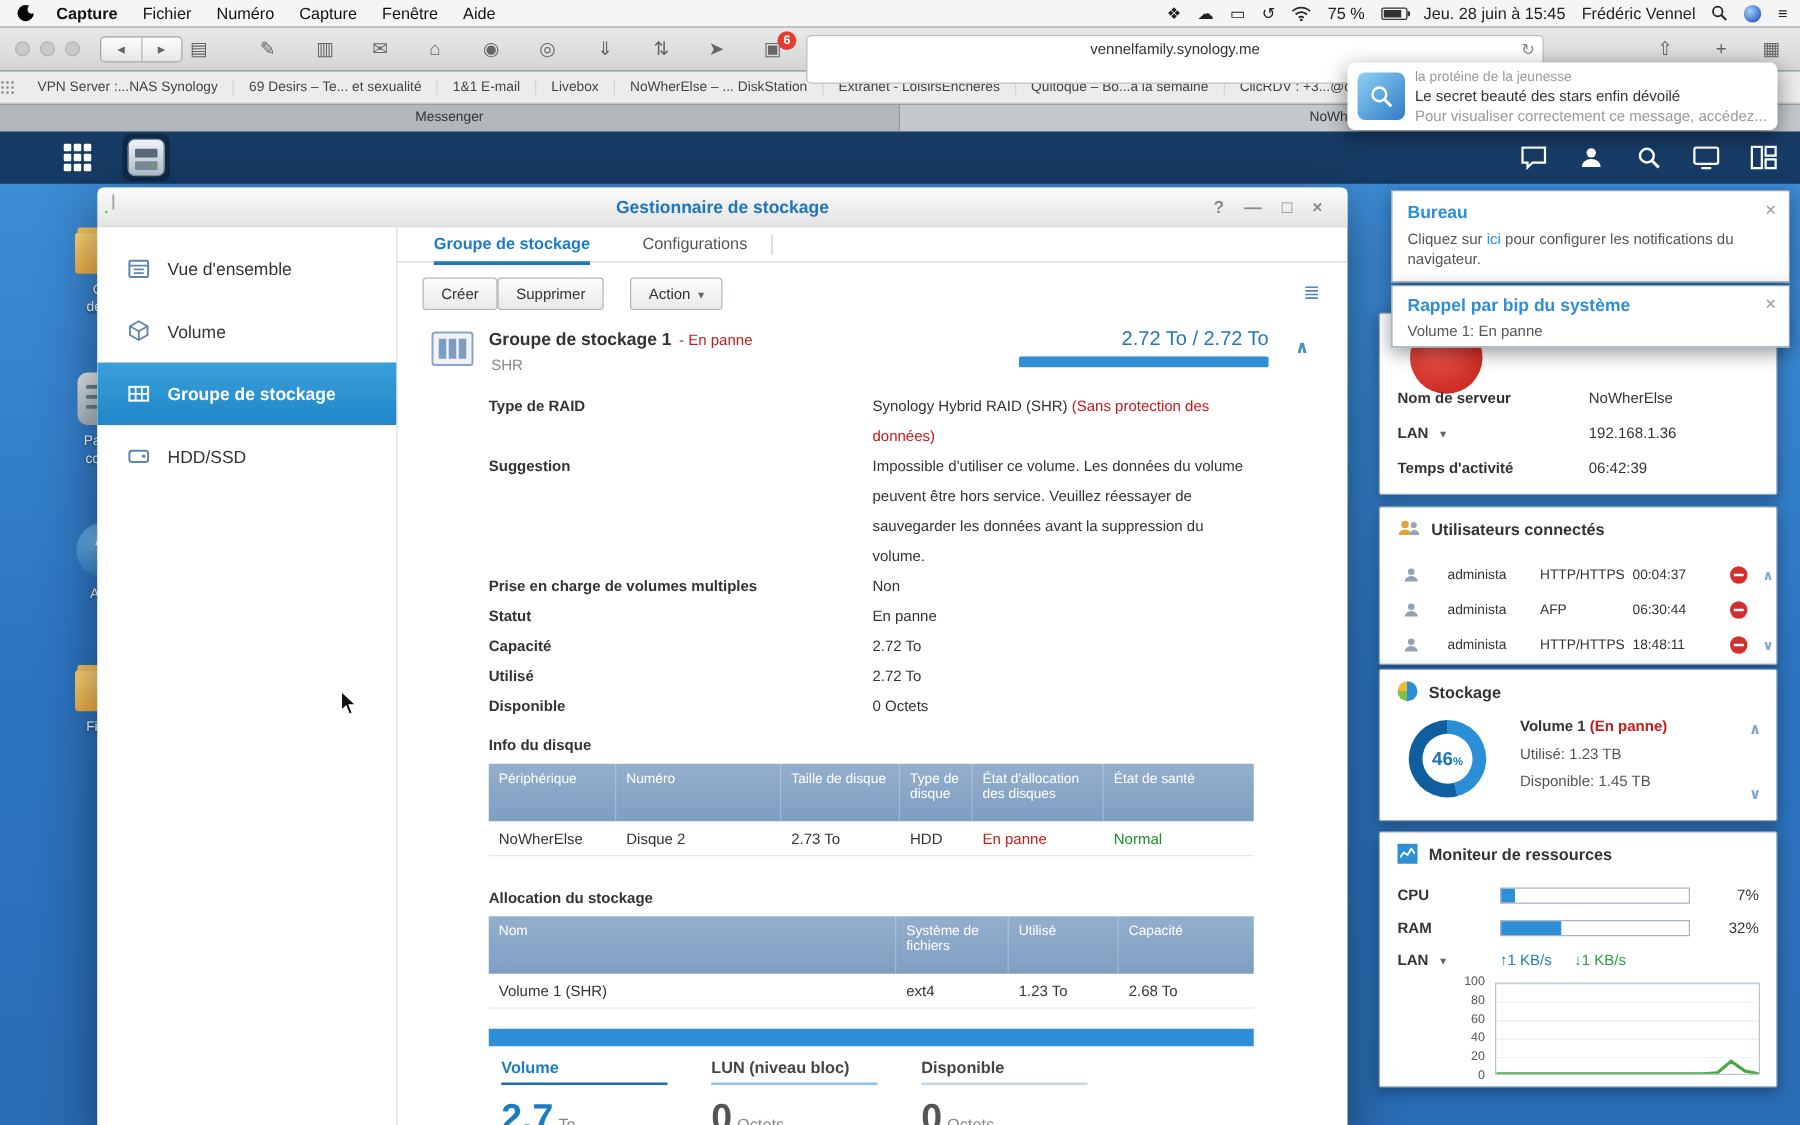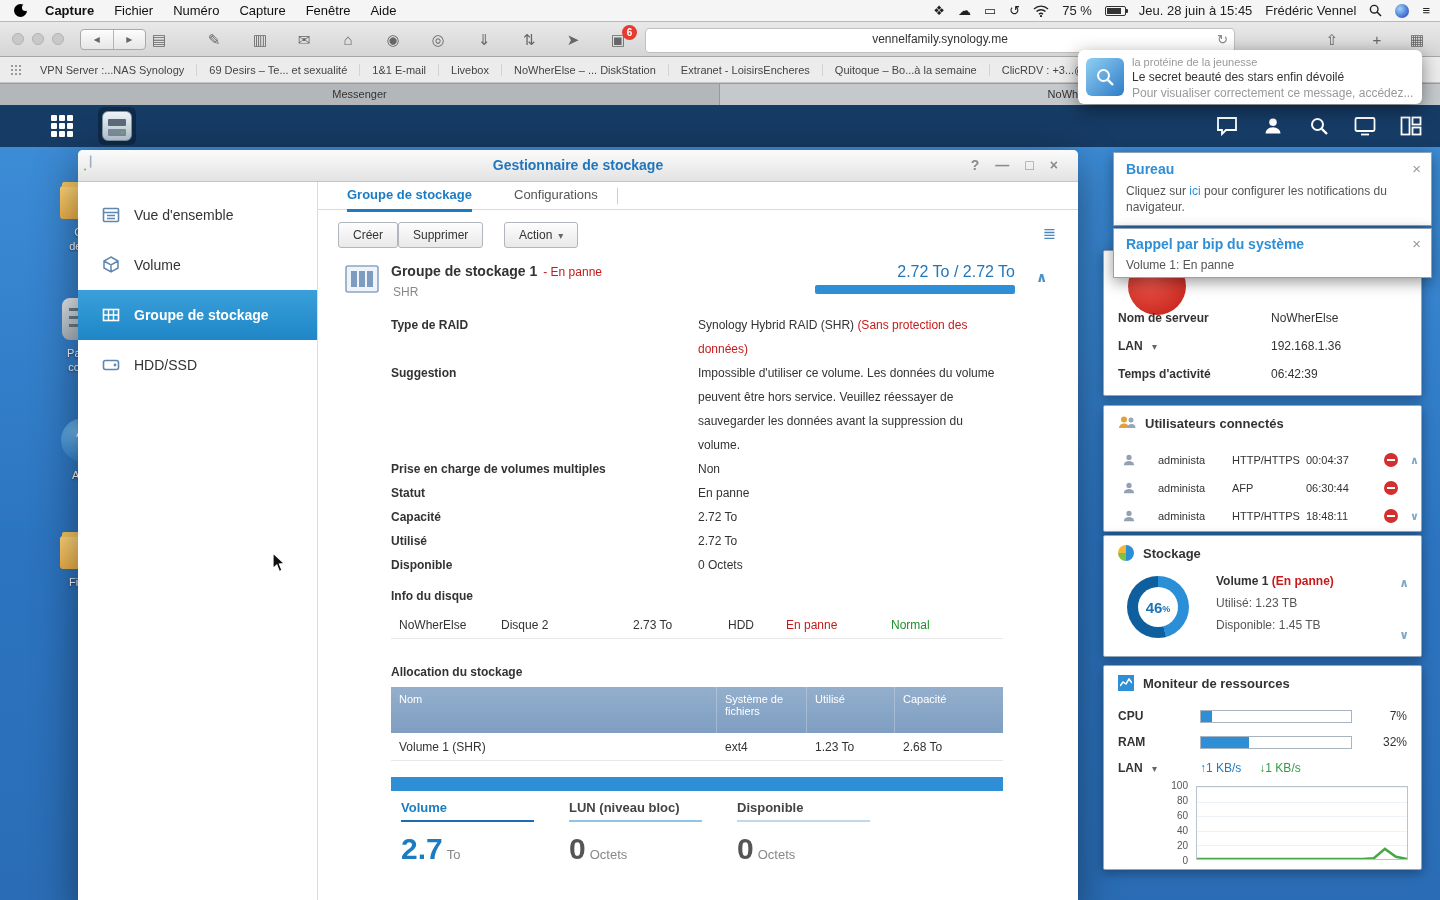--- a/index.html
+++ b/index.html
@@ -24,25 +24,25 @@
 .siri{width:14px;height:14px;border-radius:50%;background:radial-gradient(circle at 35% 35%,#9fd4f5,#4a77d4 60%,#2b3f9e)}
 
 
 .btoolbar{position:absolute;left:0;top:22px;width:1440px;height:35px;background:linear-gradient(#e9e9e9,#d5d5d5);border-bottom:1px solid #a6a6a6;z-index:40}
 .light{position:absolute;top:11px;width:12px;height:12px;border-radius:50%;background:#c9c9c9;border:1px solid #b2b2b2}
 .navpill{position:absolute;left:80px;top:7px;width:66px;height:21px;border:1px solid #a9a9a9;border-radius:4px;background:linear-gradient(#fdfdfd,#e6e6e6);display:flex}
 .navpill span{flex:1;text-align:center;font-size:12px;color:#666;line-height:19px}
 .navpill span:first-child{border-right:1px solid #b5b5b5}
 .tbtn{position:absolute;top:7px;width:24px;height:22px;text-align:center;font-size:15px;line-height:22px;color:#666}
 .tbadge{position:absolute;top:-4px;right:-7px;min-width:15px;height:15px;border-radius:8px;background:#e53b30;color:#fff;font-size:10px;line-height:15px;padding:0 3px;font-weight:bold}
-.urlfield{position:absolute;left:645px;top:6px;width:590px;height:25px;background:#fff;border:1px solid #bfbfbf;border-radius:4px;text-align:center;font-size:12px;color:#333;line-height:21px}
+.urlfield{position:absolute;left:645px;top:6px;width:590px;height:39px;background:#fff;border:1px solid #bfbfbf;border-radius:4px;text-align:center;font-size:12px;color:#333;line-height:21px}
 .urlreload{position:absolute;right:6px;top:0;color:#888;font-size:13px}
 
 
-.bmbar{position:absolute;left:0;top:57px;width:1440px;height:26px;background:#ececec;border-bottom:1px solid #c4c4c4;display:flex;align-items:center;z-index:39;font-size:11px;color:#444;padding-left:10px}
+.bmbar{position:absolute;left:0;top:57px;width:1440px;height:26px;background:#ececec;border-bottom:1px solid #c4c4c4;display:flex;align-items:center;z-index:39;font-size:11px;color:#444;}
 .bmgrid{width:12px;height:12px;margin-right:6px;background-image:radial-gradient(#9a9a9a 1px,transparent 1.2px);background-size:4px 4px;flex:none}
 .bmitem{padding:0 12px;border-right:1px solid #d3d3d3;white-space:nowrap}
 
 
 .tabbar{position:absolute;left:0;top:83px;width:1440px;height:22px;background:#aeb2b6;border-top:1px solid #9a9ea2;display:flex;z-index:38}
 .btab1{width:720px;background:#b3b7ba;border-right:1px solid #95999d;text-align:center;font-size:11px;color:#333;line-height:21px}
 .btab2{flex:1;background:#c5c9cc;text-align:center;font-size:11px;color:#333;line-height:21px}
 
 
 .desktop{position:absolute;left:0;top:105px;width:1440px;height:795px;background:linear-gradient(180deg,#3e8ed8,#2c74c0 55%,#2a6db6)}
@@ -431,20 +431,28 @@
               <div class="fvalue">2.72 To</div>
             </div>
           <div class="frow">
               <div class="flabel">Disponible</div>
               <div class="fvalue">0 Octets</div>
             </div>
         </div>
 
         <div class="heading">Info du disque</div>
         <div class="dtable">
+          <div class="thead">
+            <div class="th c1">Périphérique</div>
+            <div class="th c2">Numéro</div>
+            <div class="th c3">Taille de disque</div>
+            <div class="th c4">Type de disque</div>
+            <div class="th c5">État d'allocation des disques</div>
+            <div class="th c6">État de santé</div>
+          </div>
           <div class="trow">
             <div class="td c1">NoWherElse</div>
             <div class="td c2">Disque 2</div>
             <div class="td c3">2.73 To</div>
             <div class="td c4">HDD</div>
             <div class="td c5 red">En panne</div>
             <div class="td c6 green">Normal</div>
           </div>
         </div>
 

